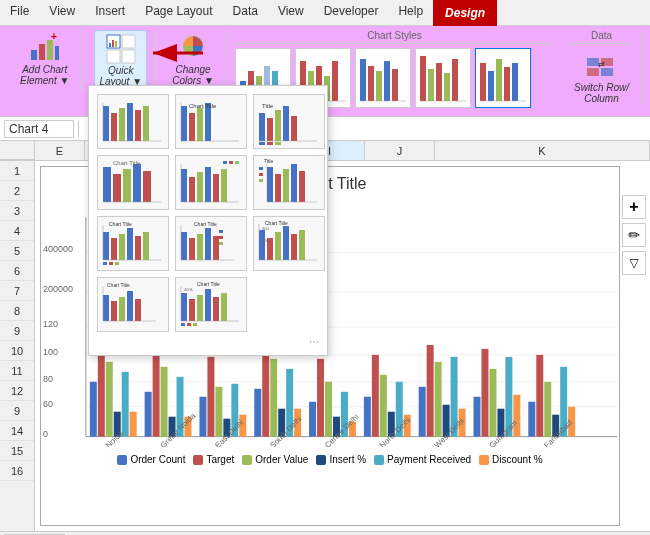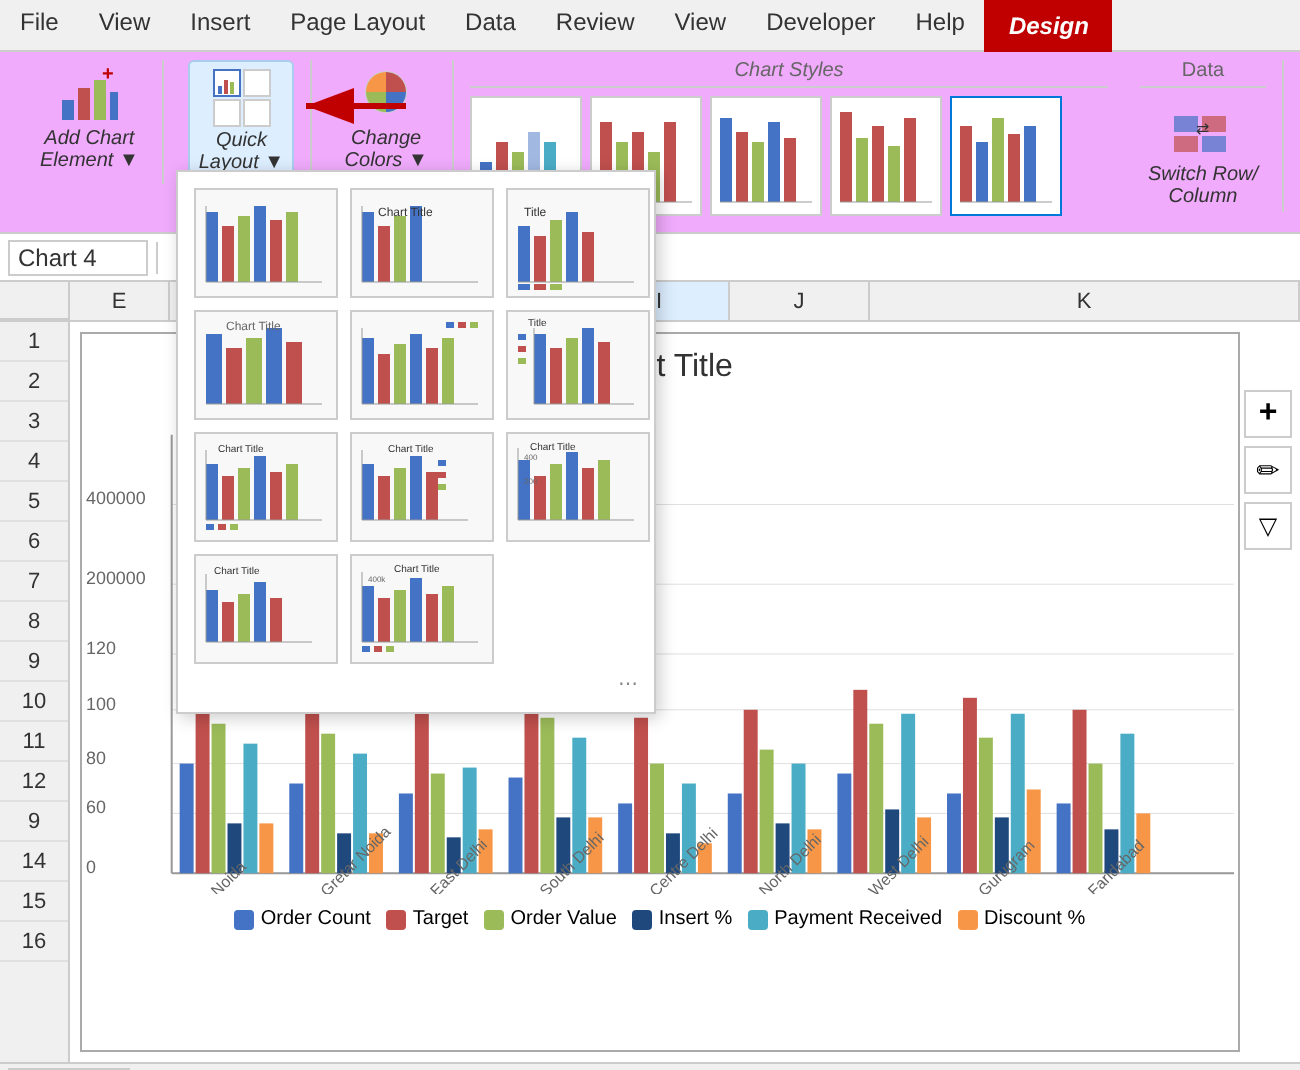--- a/index.html
+++ b/index.html
@@ -58,21 +58,20 @@
 </head>
 <body>
 
 <div class="ribbon">
   <div class="ribbon-tabs">
     <div class="ribbon-tab">File</div>
     <div class="ribbon-tab">View</div>
     <div class="ribbon-tab">Insert</div>
     <div class="ribbon-tab">Page Layout</div>
     <div class="ribbon-tab">Data</div>
-    <div class="ribbon-tab">Review</div>
     <div class="ribbon-tab">View</div>
     <div class="ribbon-tab">Developer</div>
     <div class="ribbon-tab">Help</div>
     <div class="ribbon-tab design active">Design</div>
   </div>
 
   <div class="ribbon-content">
 
     <div class="ribbon-group">
       <div class="ribbon-btn">
@@ -116,21 +115,21 @@
             <path d="M16 14 L26 14 A10 10 0 0 1 16 24 Z" fill="#4472C4"></path>
             <path d="M16 14 L16 24 A10 10 0 0 1 6 14 Z" fill="#9BBB59"></path>
             <path d="M16 4 L16 14 L6 14 A10 10 0 0 1 16 4 Z" fill="#F79646"></path>
           </svg>
         </div>
         <div class="label">Change<br>Colors ▼</div>
       </div>
     </div>
 
     <div style="display:flex;flex-direction:column;flex:1;padding:0 4px;">
-      <div style="font-size:10px;color:#666;text-align:center;border-bottom:1px solid #ccc;padding-bottom:2px;margin-bottom:4px;font-style:italic;">Chart Styles</div>
+      <div style="font-size:10px;color:#666;text-align:center;border-bottom:1px solid #ccc;padding-bottom:2px;margin-bottom:4px;">Chart Styles</div>
       <div style="display:flex;gap:4px;overflow:hidden;">
 
         <div class="chart-style-thumb" style="width:56px;height:60px;">
           <svg width="50" height="54" viewBox="0 0 50 54">
             <rect x="2" y="30" width="6" height="20" fill="#4472C4"></rect>
             <rect x="10" y="20" width="6" height="30" fill="#C0504D"></rect>
             <rect x="18" y="25" width="6" height="25" fill="#9BBB59"></rect>
             <rect x="26" y="15" width="6" height="35" fill="#4472C4" opacity="0.5"></rect>
             <rect x="34" y="20" width="6" height="30" fill="#4BACC6"></rect>
             <line x1="2" y1="50" x2="48" y2="50" stroke="#999" stroke-width="0.5"></line>

